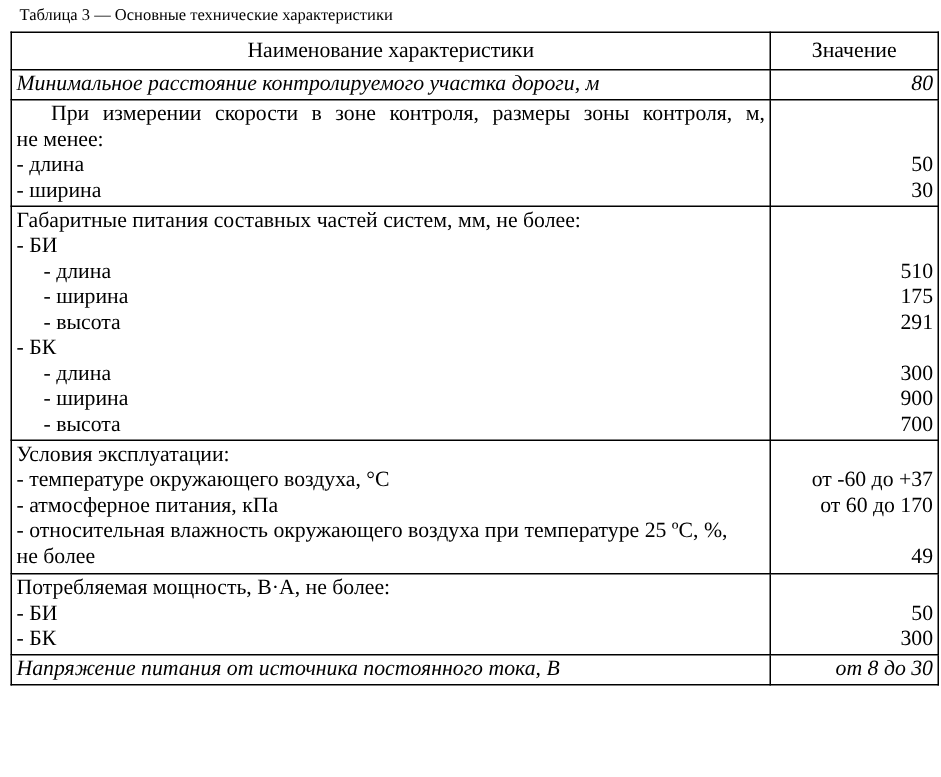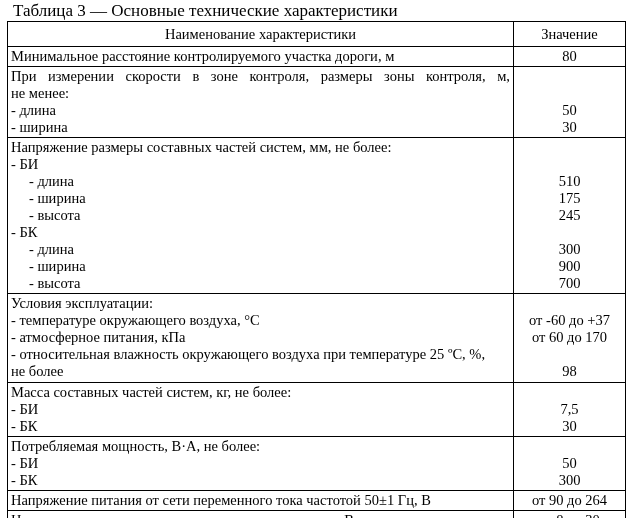--- a/index.html
+++ b/index.html
@@ -13,21 +13,21 @@
     position: relative;
     width: 627px;
     height: 518px;
     background: #ffffff;
     overflow: hidden;
   }
   .doc-title {
     position: absolute;
     left: 13px;
     top: 2px;
-    font-size: 17px;
+    font-size: 11px;
     line-height: 17px;
     white-space: nowrap;
   }
   table.spec {
     position: absolute;
     left: 7px;
     top: 21px;
     width: 618px;
     border-collapse: collapse;
     table-layout: fixed;
@@ -43,34 +43,35 @@
   table.spec th {
     vertical-align: middle;
     height: 22px;
   }
   td.name-cell {
     vertical-align: top;
     text-align: left;
   }
   td.val-cell {
     vertical-align: top;
-    text-align: center;
+    text-align: right;
   }
   .ln {
     min-height: 17px;
     line-height: 17px;
   }
   .just {
     text-align: justify;
     text-align-last: justify;
+    margin-left: 23px;
   }
   .ind1 {
     padding-left: 18px;
   }
-  tr.h19  { height: 19px; }
+  tr.h19  { height: 19px; font-style: italic; }
   tr.h67  { height: 67px; }
   tr.h156 { height: 156px; }
   tr.h89  { height: 89px; }
   tr.h53  { height: 53px; }
   tr.h50  { height: 50px; }
 </style>
 </head>
 <body>
 
 <div class="page">
@@ -109,94 +110,74 @@
         <td class="val-cell">
           <div class="ln"></div>
           <div class="ln"></div>
           <div class="ln">50</div>
           <div class="ln">30</div>
         </td>
       </tr>
 
       <tr class="h156">
         <td class="name-cell">
-          <div class="ln">Напряжение размеры составных частей систем, мм, не более:</div>
+          <div class="ln">Габаритные питания составных частей систем, мм, не более:</div>
           <div class="ln">- БИ</div>
           <div class="ln ind1">- длина</div>
           <div class="ln ind1">- ширина</div>
           <div class="ln ind1">- высота</div>
           <div class="ln">- БК</div>
           <div class="ln ind1">- длина</div>
           <div class="ln ind1">- ширина</div>
           <div class="ln ind1">- высота</div>
         </td>
         <td class="val-cell">
           <div class="ln"></div>
           <div class="ln"></div>
           <div class="ln">510</div>
           <div class="ln">175</div>
-          <div class="ln">245</div>
+          <div class="ln">291</div>
           <div class="ln"></div>
           <div class="ln">300</div>
           <div class="ln">900</div>
           <div class="ln">700</div>
         </td>
       </tr>
 
       <tr class="h89">
         <td class="name-cell">
           <div class="ln">Условия эксплуатации:</div>
           <div class="ln">- температуре окружающего воздуха, °С</div>
           <div class="ln">- атмосферное питания, кПа</div>
           <div class="ln">- относительная влажность окружающего воздуха при температуре 25 ºС, %,</div>
           <div class="ln">не более</div>
         </td>
         <td class="val-cell">
           <div class="ln"></div>
           <div class="ln">от -60 до +37</div>
           <div class="ln">от 60 до 170</div>
           <div class="ln"></div>
-          <div class="ln">98</div>
+          <div class="ln">49</div>
         </td>
       </tr>
 
-      <tr class="h53">
-        <td class="name-cell">
-          <div class="ln">Масса составных частей систем, кг, не более:</div>
-          <div class="ln">- БИ</div>
-          <div class="ln">- БК</div>
-        </td>
-        <td class="val-cell">
-          <div class="ln"></div>
-          <div class="ln">7,5</div>
-          <div class="ln">30</div>
-        </td>
-      </tr>
 
       <tr class="h50">
         <td class="name-cell">
           <div class="ln">Потребляемая мощность, В·А, не более:</div>
           <div class="ln">- БИ</div>
           <div class="ln">- БК</div>
         </td>
         <td class="val-cell">
           <div class="ln"></div>
           <div class="ln">50</div>
           <div class="ln">300</div>
         </td>
       </tr>
 
-      <tr class="h19">
-        <td class="name-cell">
-          <div class="ln">Напряжение питания от сети переменного тока частотой 50±1 Гц, В</div>
-        </td>
-        <td class="val-cell">
-          <div class="ln">от 90 до 264</div>
-        </td>
-      </tr>
 
       <tr class="h19">
         <td class="name-cell">
           <div class="ln">Напряжение питания от источника постоянного тока, В</div>
         </td>
         <td class="val-cell">
           <div class="ln">от 8 до 30</div>
         </td>
       </tr>
 

